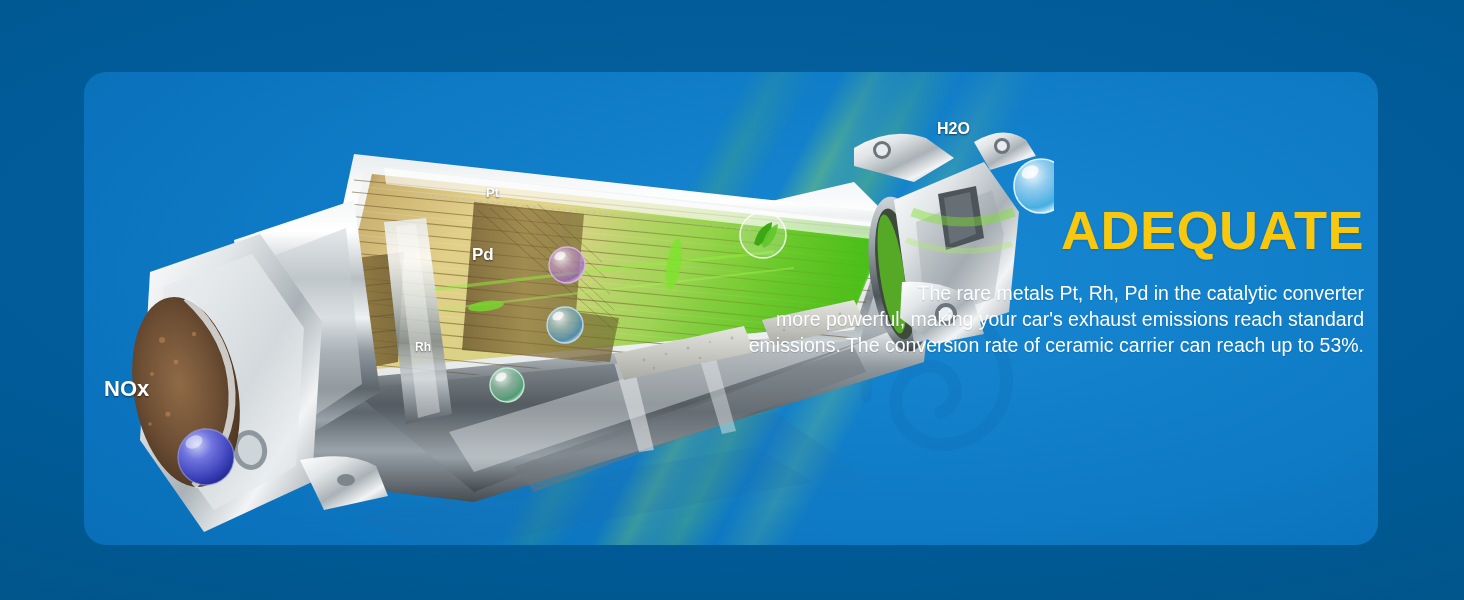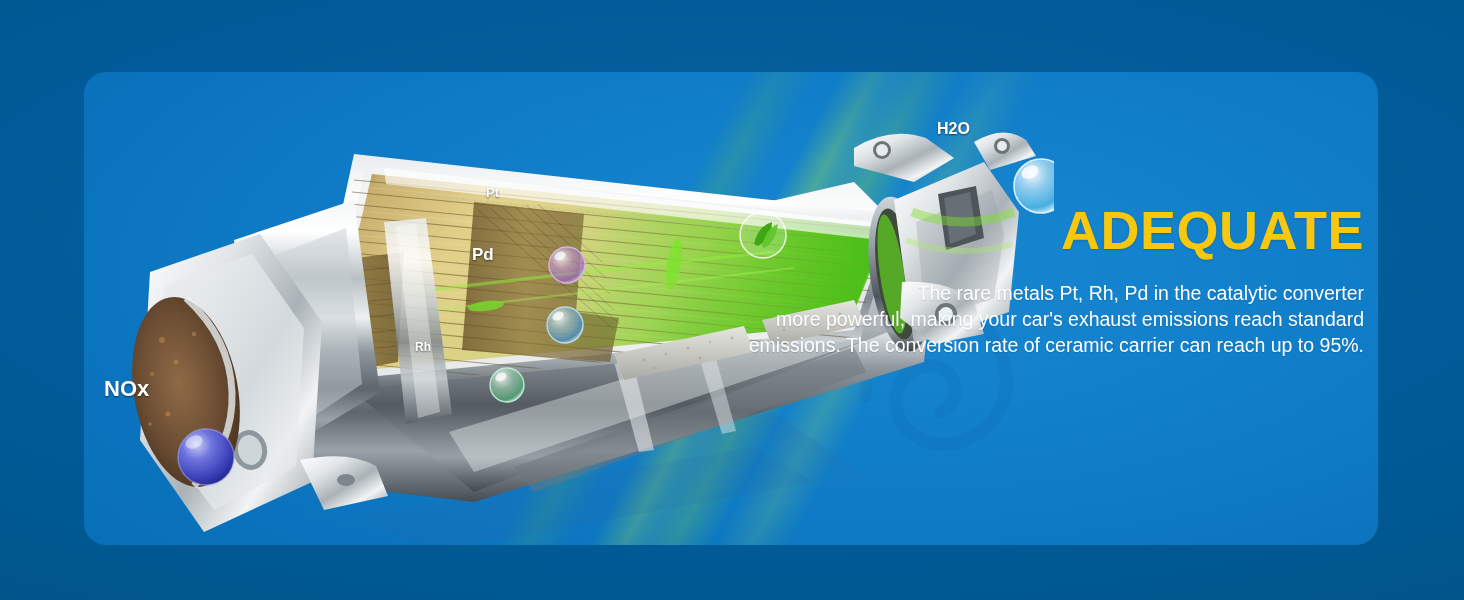--- a/index.html
+++ b/index.html
@@ -395,18 +395,18 @@
     <span class="bub-label" style="left:388px; top:173px; font-size:17px;">Pd</span>
     <span class="bub-label" style="left:331px; top:250px; font-size:12px;margin-top:18px;">Rh</span>
     <span class="bub-label" style="left:853px; top:48px; font-size:16px;">H2O</span>
     <span class="bub-label" style="left:20px; top:304px; font-size:22px;">NOx</span>
 
     <div id="textblock">
       <div class="title-yellow">ADEQUATE</div>
       <div id="paragraph">
         <div>The rare metals Pt, Rh, Pd in the catalytic converter</div>
         <div>more powerful, making your car's exhaust emissions reach standard</div>
-        <div>emissions. The conversion rate of ceramic carrier can reach up to 95%.</div>
+        <div>emissions. The conversion rate of ceramic carrier can reach up to 53%.</div>
       </div>
     </div>
 
   </div>
 </div>
 
 </body></html>

